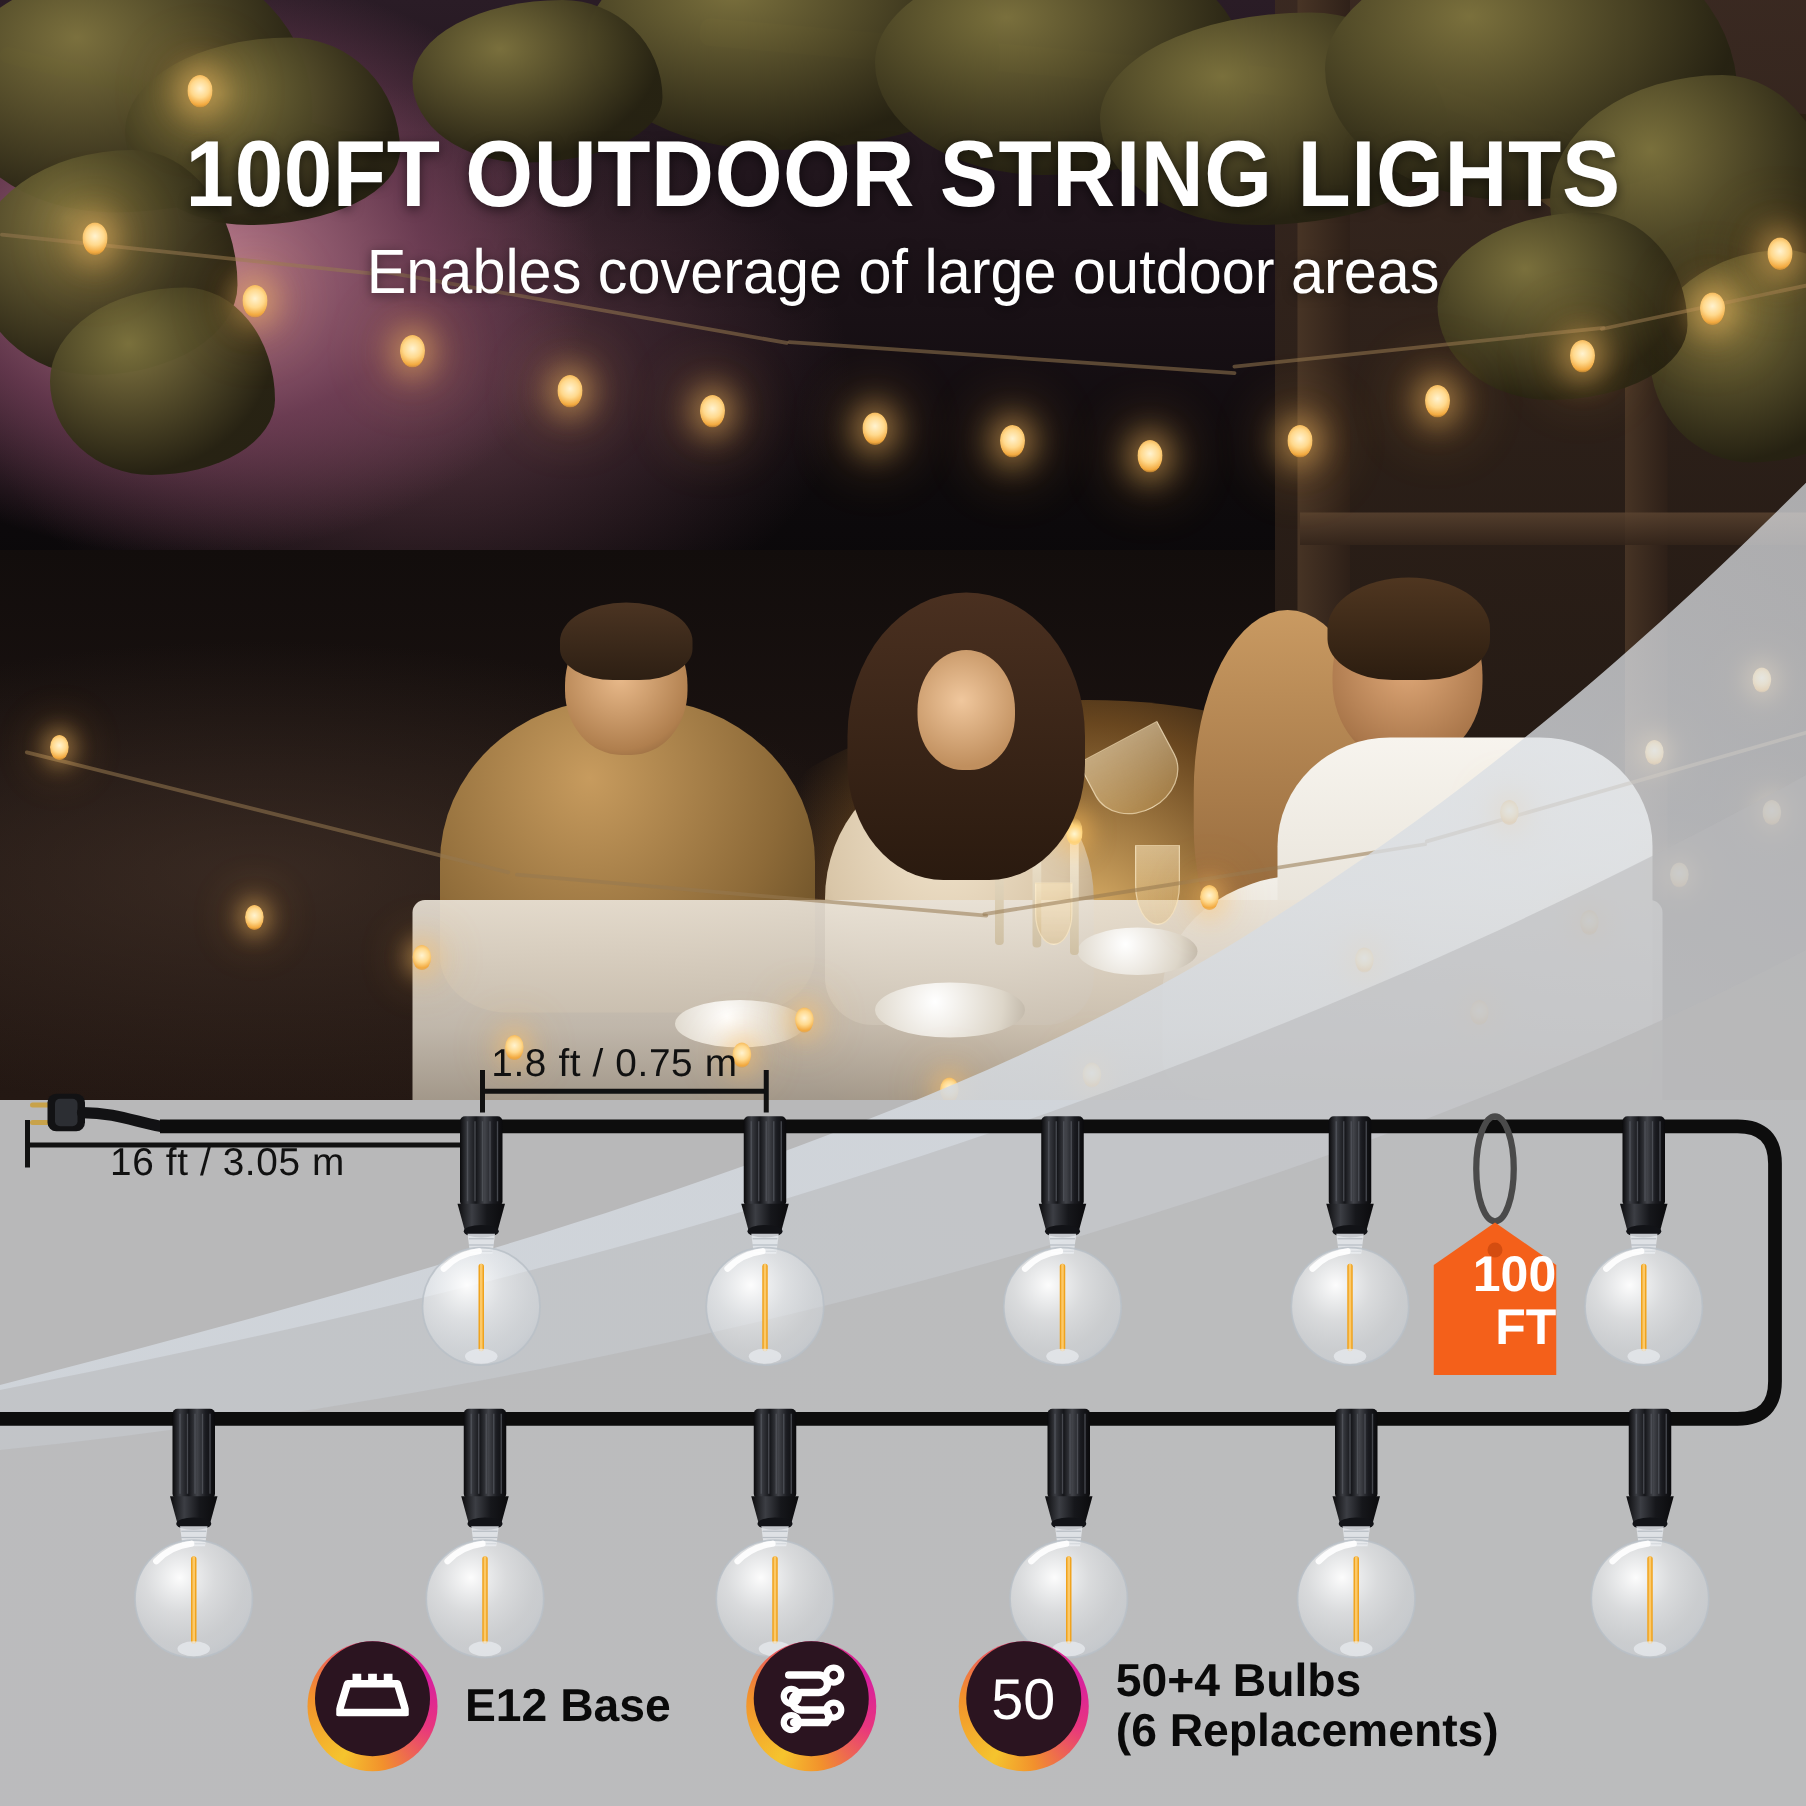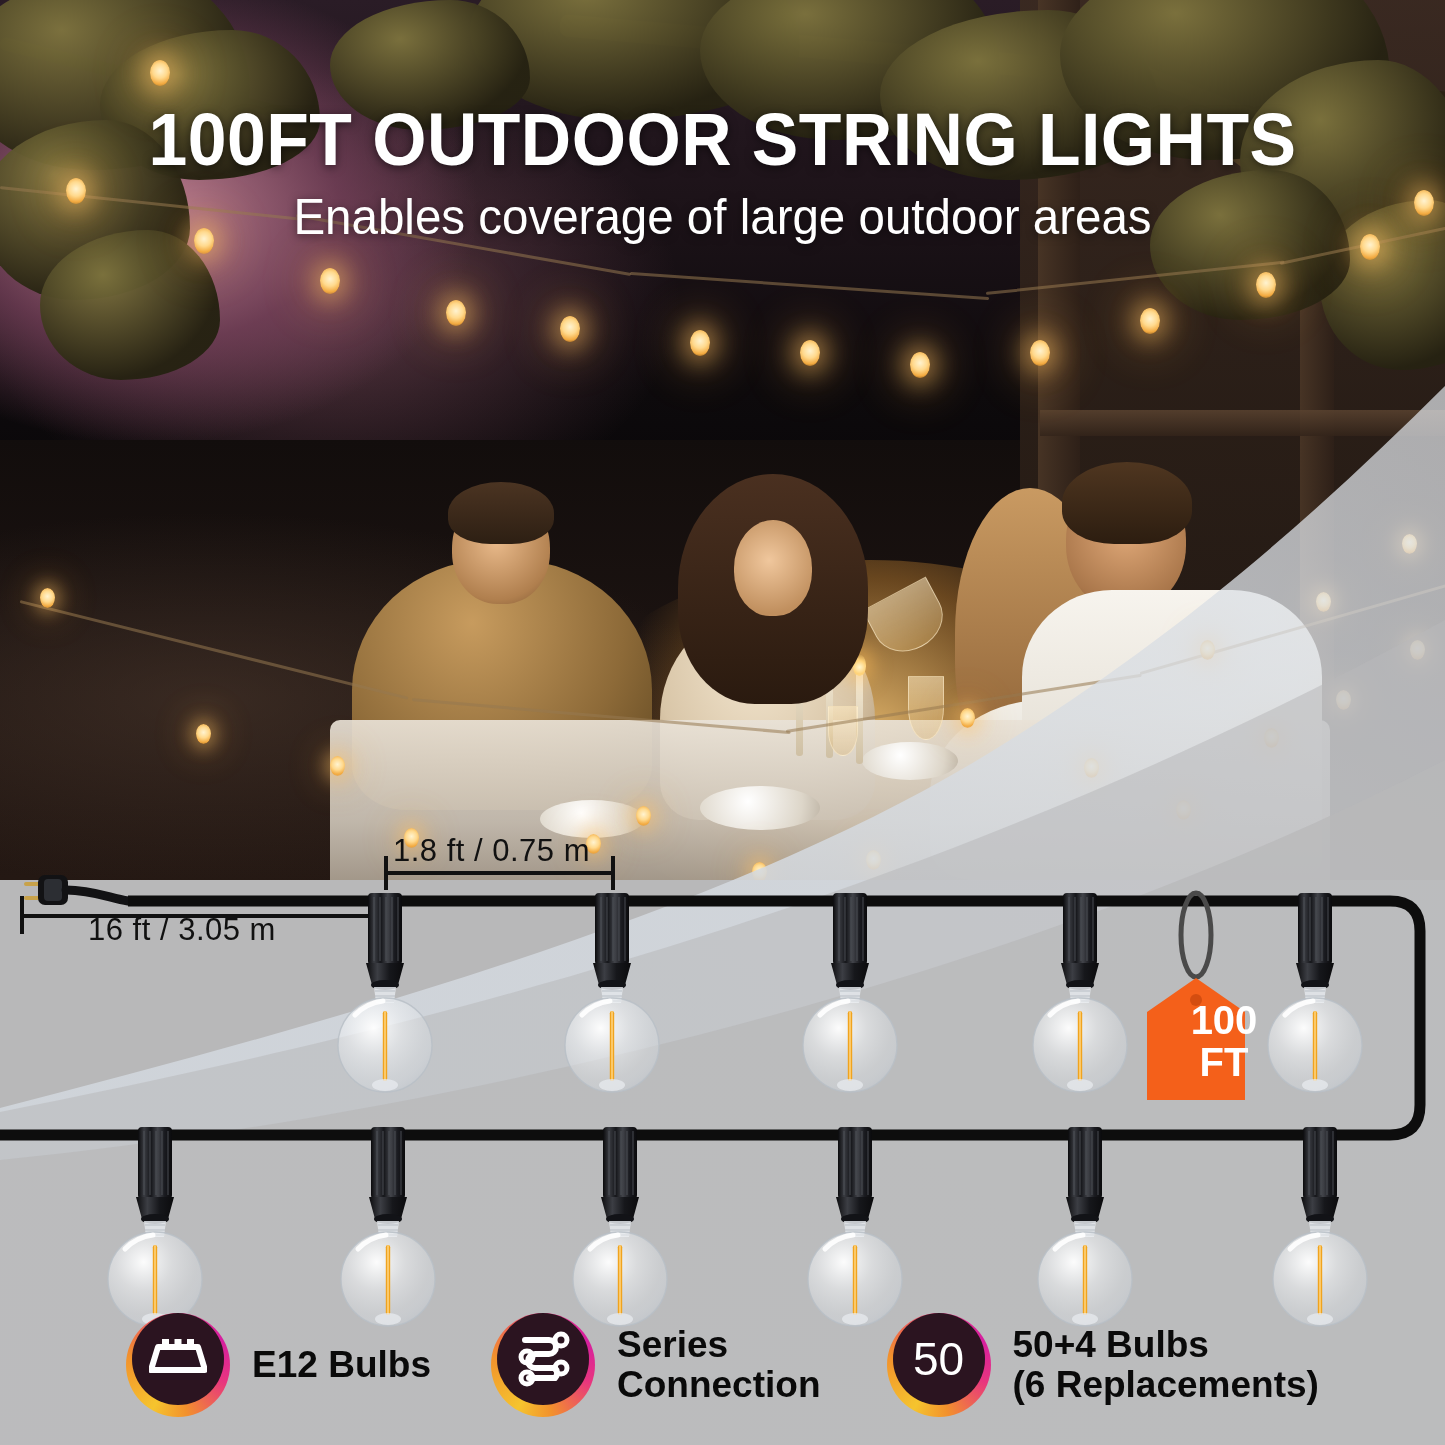--- a/index.html
+++ b/index.html
@@ -401,21 +401,21 @@
         <use href="#bulbUnit" x="855" y="1127"></use>
       </g>
     <g>
         <use href="#bulbUnit" x="1085" y="1127"></use>
       </g>
     <g>
         <use href="#bulbUnit" x="1320" y="1127"></use>
       </g>
   </svg>
 
-  <div style="position:absolute;left:1147px;top:1000px;width:98px;text-align:center;color:#fff;font-weight:bold;line-height:1.04;margin-left:28px;">
+  <div style="position:absolute;left:1147px;top:1000px;width:98px;text-align:right;color:#fff;font-weight:bold;line-height:1.04;">
     <div style="font-size:40px;">100</div>
     <div style="font-size:40px;">FT</div>
   </div>
 
   <div class="dimlabel lead">16 ft / 3.05 m</div>
   <div class="dimlabel spacing">1.8 ft / 0.75 m</div>
 
   <div class="badges">
 
     <div class="badge">
@@ -423,43 +423,39 @@
         <div class="disc">
           <svg width="58" height="46" viewBox="0 0 58 46">
             <rect x="13" y="3" width="7" height="8" fill="#fff"></rect>
             <rect x="25.5" y="3" width="7" height="8" fill="#fff"></rect>
             <rect x="38" y="3" width="7" height="8" fill="#fff"></rect>
             <path d="M9,11 L49,11 L56,34 L2,34 Z" fill="none" stroke="#fff" stroke-width="6" stroke-linejoin="round"></path>
           </svg>
         </div>
       </div>
       <div class="txt">
-        <div>E12 Bulbs</div>
+        <div>E12 Base</div>
       </div>
     </div>
 
     <div class="gap1"></div>
 
     <div class="badge">
       <div class="ring">
         <div class="disc">
           <svg width="56" height="58" viewBox="0 0 56 58">
             <path d="M10,10 H34 A7,7 0 0 1 34,24 H20 A7,7 0 0 0 20,38 H40" fill="none" stroke="#fff" stroke-width="6" stroke-linecap="round" stroke-linejoin="round"></path>
             <path d="M40,38 A7,7 0 0 1 40,48 H14" fill="none" stroke="#fff" stroke-width="6" stroke-linecap="round"></path>
             <circle cx="46" cy="10" r="6" fill="none" stroke="#fff" stroke-width="5"></circle>
             <circle cx="12" cy="27" r="6" fill="none" stroke="#fff" stroke-width="5"></circle>
             <circle cx="46" cy="38" r="6" fill="none" stroke="#fff" stroke-width="5"></circle>
             <circle cx="12" cy="48" r="6" fill="none" stroke="#fff" stroke-width="5"></circle>
           </svg>
         </div>
       </div>
-      <div class="txt">
-        <div>Series</div>
-        <div>Connection</div>
-      </div>
     </div>
 
     <div class="gap2"></div>
 
     <div class="badge">
       <div class="ring">
         <div class="disc">
           <span class="num">50</span>
         </div>
       </div>

